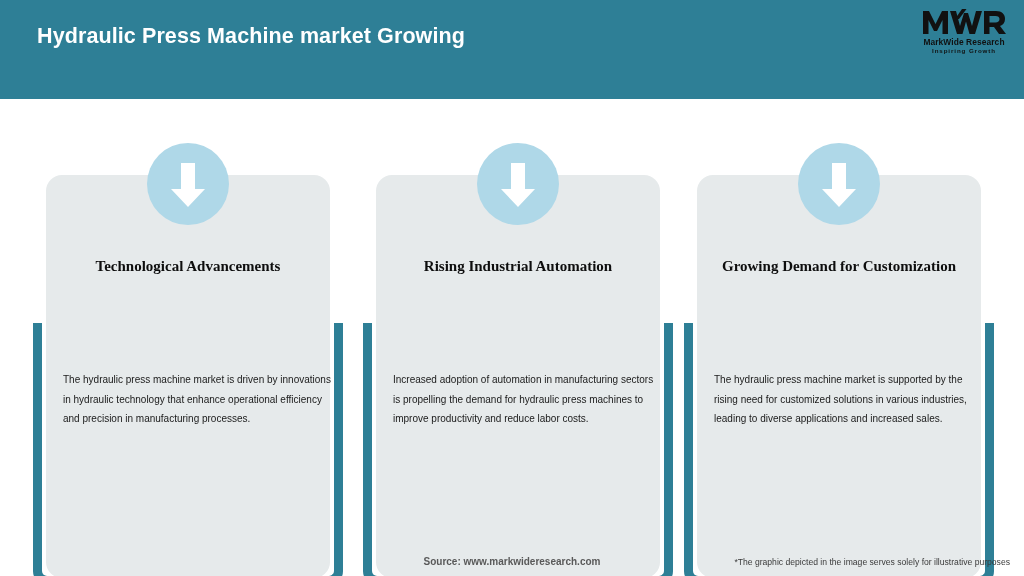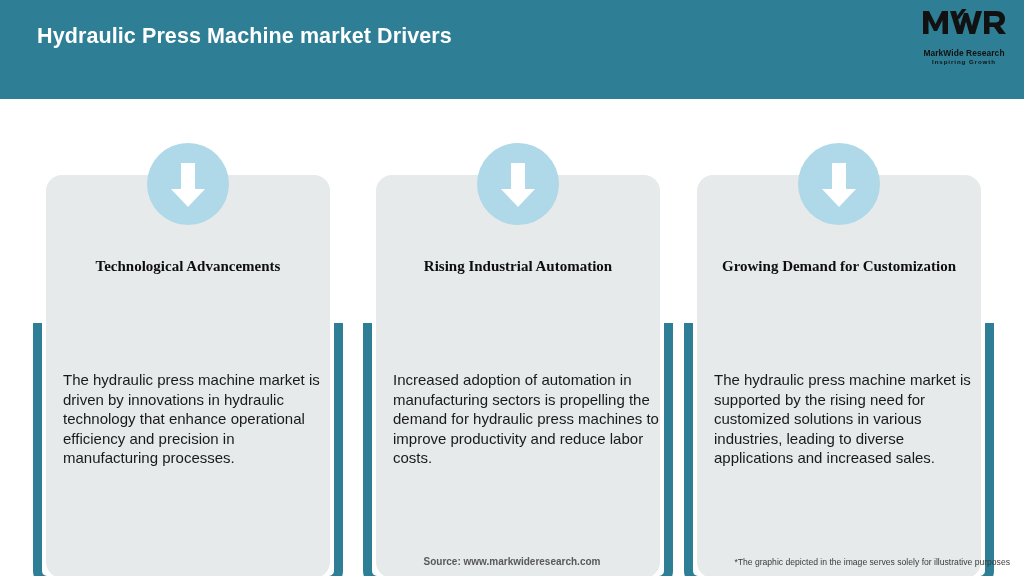--- a/index.html
+++ b/index.html
@@ -50,21 +50,21 @@
     display: block;
     margin: 0 auto;
   }
   #logo-name {
     display: block;
     font-size: 8.4px;
     font-weight: bold;
     color: #101010;
     letter-spacing: 0.1px;
     line-height: 10px;
-    margin-top: 12px;
+    margin-top: 1px;
     white-space: nowrap;
   }
   #logo-tagline {
     display: block;
     font-size: 6.2px;
     font-weight: bold;
     color: #101010;
     letter-spacing: 0.9px;
     line-height: 8px;
     white-space: nowrap;
@@ -141,21 +141,21 @@
     color: #0E0E0E;
     line-height: 22px;
     font-family: Liberation Serif, serif;
   }
 
   .card-body {
     position: absolute;
     left: 30px;
     top: 227px;
     width: 268px;
-    font-size: 15px;
+    font-size: 10px;
     color: #1A1A1A;
     line-height: 19.5px;
     text-align: left;
   }
 
   
   #source-note {
     position: absolute;
     left: 0;
     top: 556px;
@@ -173,21 +173,21 @@
     font-size: 8.6px;
     color: #3A3A3A;
     white-space: nowrap;
     margin-left: 15px;
   }
 </style>
 </head>
 <body>
 
 <div id="header-band">
-  <div id="page-title">Hydraulic Press Machine market Drivers</div>
+  <div id="page-title">Hydraulic Press Machine market Growing</div>
 
   <div id="brand-logo">
     <svg id="logo-mark" width="84" height="28" viewBox="0 0 168 56">
       <g fill="#111111">
 
         <path d="M2 52 L2 6 L14 6 L27 32 L40 6 L52 6 L52 52 L41 52 L41 24 L30 46 L24 46 L13 24 L13 52 Z"></path>
 
         <path d="M56 6 L68 6 L76 36 L84 10 L92 10 L100 36 L108 6 L120 6 L106 52 L95 52 L88 27 L81 52 L70 52 Z"></path>
         <path d="M80 2 L89 2 L74 22 L66 22 Z"></path>
 

